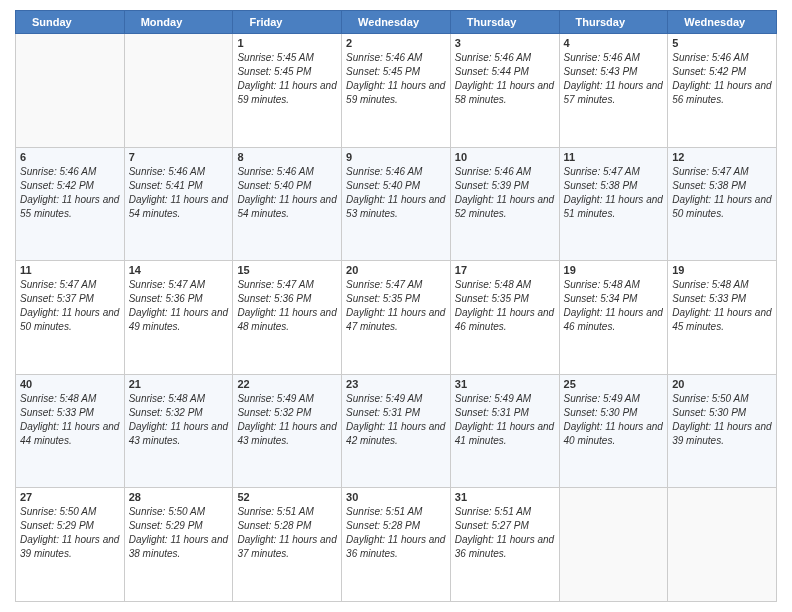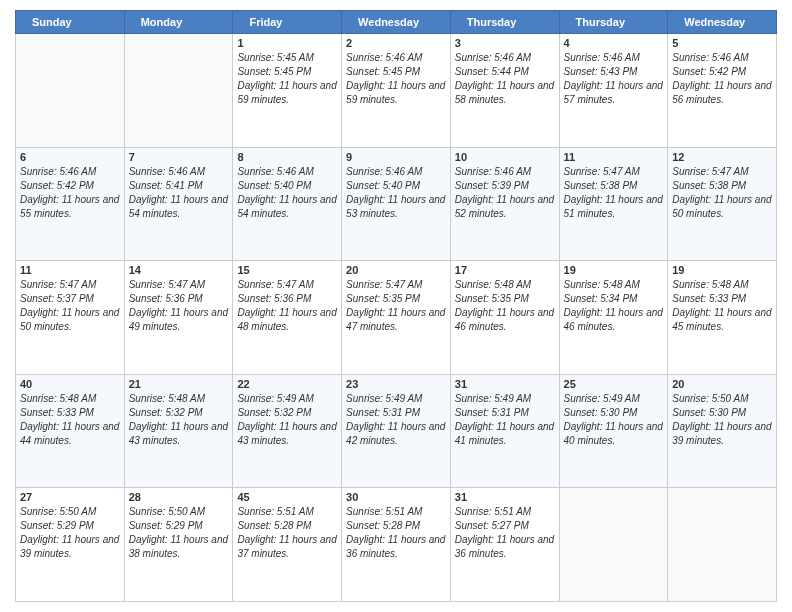--- a/index.html
+++ b/index.html
@@ -236,21 +236,21 @@
         <tr>
           <td>
             <span class="day-num">27</span>
             <div class="day-info">Sunrise: 5:50 AM<br>Sunset: 5:29 PM<br>Daylight: 11 hours and 39 minutes.</div>
           </td>
           <td>
             <span class="day-num">28</span>
             <div class="day-info">Sunrise: 5:50 AM<br>Sunset: 5:29 PM<br>Daylight: 11 hours and 38 minutes.</div>
           </td>
           <td>
-            <span class="day-num">45</span>
+            <span class="day-num">52</span>
             <div class="day-info">Sunrise: 5:51 AM<br>Sunset: 5:28 PM<br>Daylight: 11 hours and 37 minutes.</div>
           </td>
           <td>
             <span class="day-num">30</span>
             <div class="day-info">Sunrise: 5:51 AM<br>Sunset: 5:28 PM<br>Daylight: 11 hours and 36 minutes.</div>
           </td>
           <td>
             <span class="day-num">31</span>
             <div class="day-info">Sunrise: 5:51 AM<br>Sunset: 5:27 PM<br>Daylight: 11 hours and 36 minutes.</div>
           </td>

